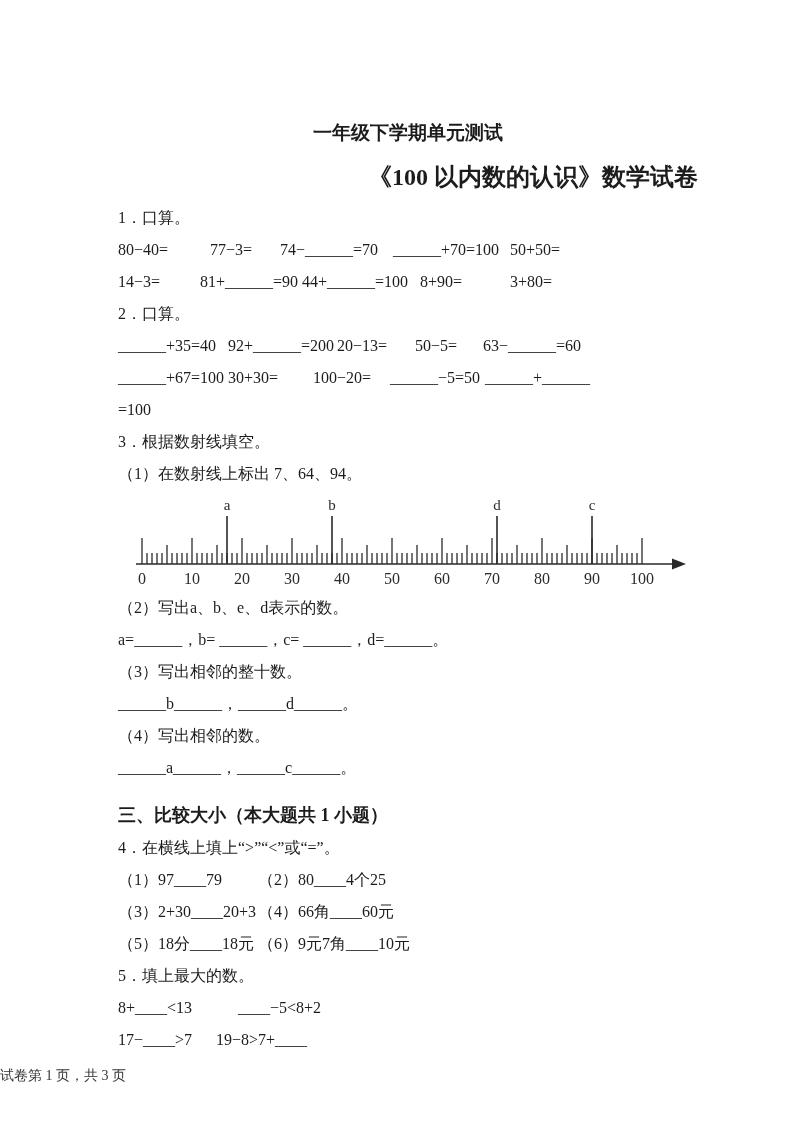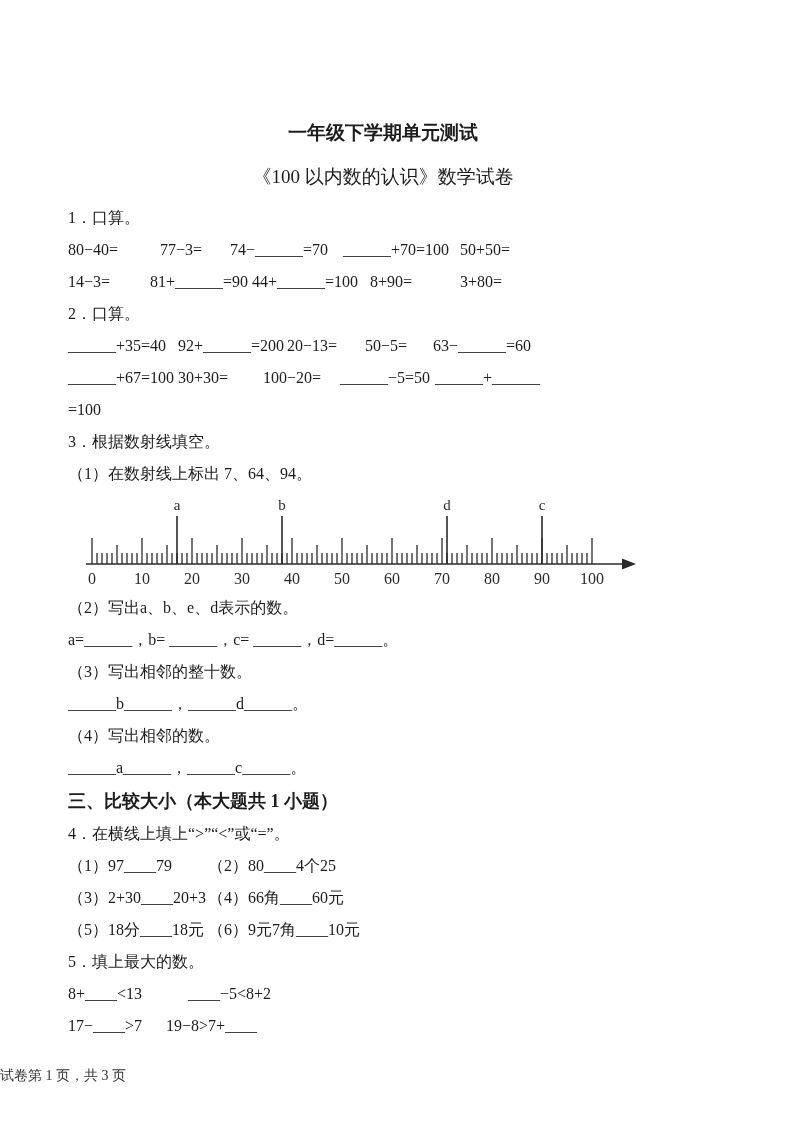--- a/index.html
+++ b/index.html
@@ -8,27 +8,27 @@
   .page {
     position:relative;
     width:793px; height:1122px;
     margin:0 auto;
     background:#ffffff;
     font-family:"Liberation Serif","DejaVu Serif",serif;
     font-size:16px; line-height:32px;
     color:#1c1c1c;
     overflow:hidden;
   }
-  .content { padding:118px 95px 0 68px; }
+  .content { padding:118px 95px 0 118px; }
   .title1 { text-align:center; font-size:19px; font-weight:bold; line-height:30px; }
-  .title2 { text-align:center; font-size:19px; font-weight:normal; line-height:34px; margin-top:12px; margin-bottom:8px; }
+  .title2 { text-align:right; font-size:24px; font-weight:bold; line-height:34px; margin-top:12px; margin-bottom:8px; }
   .line { line-height:32px; white-space:nowrap; }
   .eq-row { display:flex; line-height:32px; white-space:nowrap; }
   .eq-row .eq { display:inline-block; }
-  .section-heading { font-size:18px; font-weight:bold; line-height:34px; }
+  .section-heading { font-size:18px; font-weight:bold; line-height:34px;margin-top:14px; }
   
   .q1r1 .eq:nth-child(1){min-width:92px;}  .q1r1 .eq:nth-child(2){min-width:70px;}
   .q1r1 .eq:nth-child(3){min-width:113px;} .q1r1 .eq:nth-child(4){min-width:117px;}
   .q1r2 .eq:nth-child(1){min-width:82px;}  .q1r2 .eq:nth-child(2){min-width:102px;}
   .q1r2 .eq:nth-child(3){min-width:118px;} .q1r2 .eq:nth-child(4){min-width:90px;}
   .q2r1 .eq:nth-child(1){min-width:110px;} .q2r1 .eq:nth-child(2){min-width:109px;}
   .q2r1 .eq:nth-child(3){min-width:78px;}  .q2r1 .eq:nth-child(4){min-width:68px;}
   .q2r2 .eq:nth-child(1){min-width:110px;} .q2r2 .eq:nth-child(2){min-width:85px;}
   .q2r2 .eq:nth-child(3){min-width:77px;}  .q2r2 .eq:nth-child(4){min-width:95px;}
   .q4row .eq:nth-child(1){min-width:140px;}

